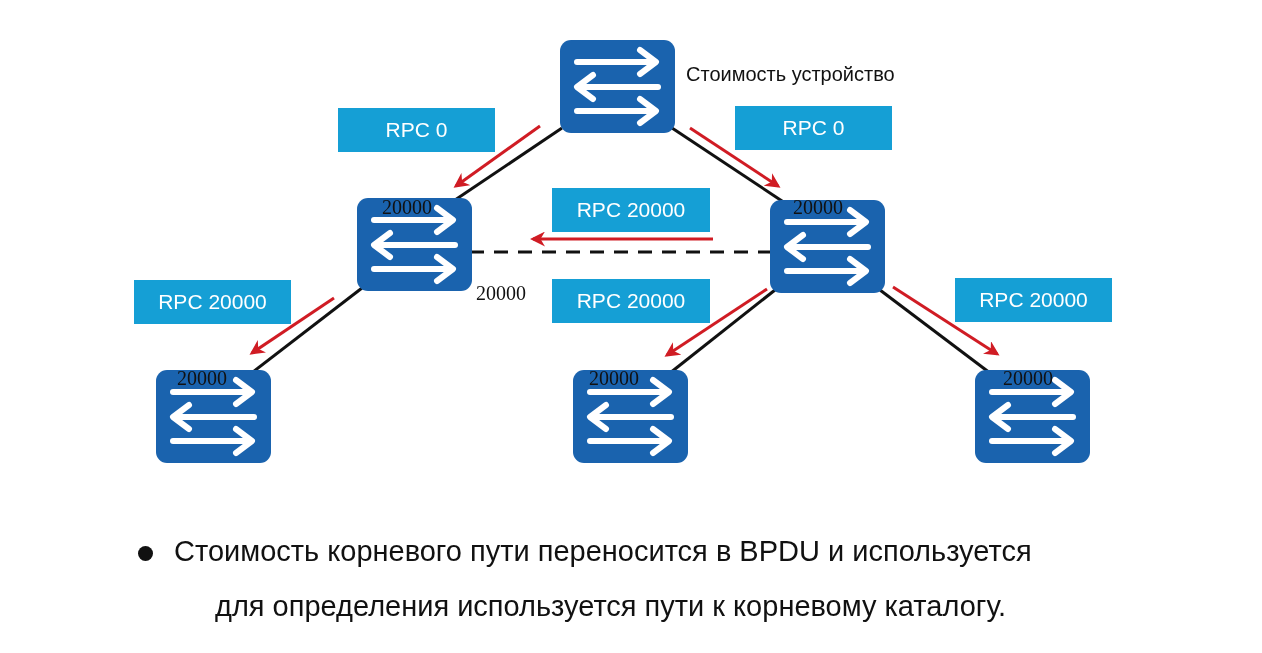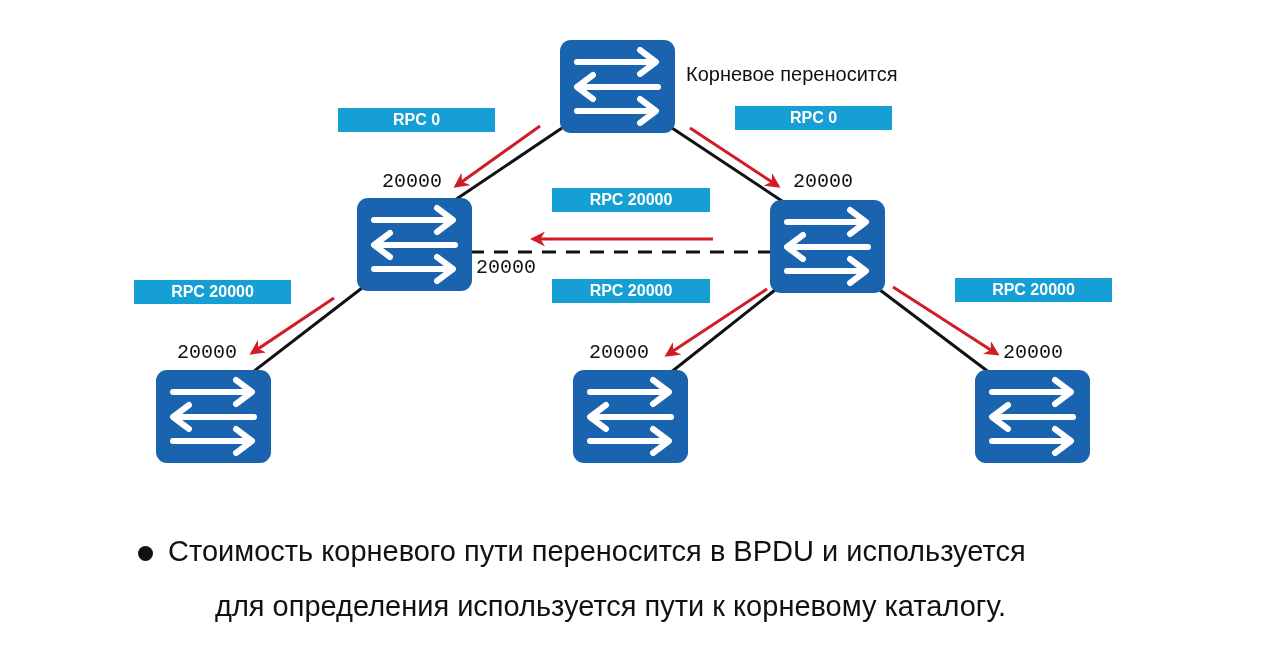--- a/index.html
+++ b/index.html
@@ -1,23 +1,23 @@
 <!DOCTYPE html>
 <html><head>
 <meta charset="utf-8">
 <style>
   html, body { margin: 0; padding: 0; background: #ffffff; }
   body { width: 1262px; height: 653px; position: relative; overflow: hidden;
          font-family: "Liberation Sans", sans-serif; }
   #diagram { position: absolute; left: 0; top: 0; width: 1262px; height: 653px; }
-  .rpc-label { position: absolute; height: 24px; background: #159fd5; color: #ffffff;
-               font-size: 16px; display: flex; align-items: center; justify-content: center;
-               font-family: "Liberation Sans", sans-serif; font-weight: bold; }
+  .rpc-label { position: absolute; height: 44px; background: #159fd5; color: #ffffff;
+               font-size: 21px; display: flex; align-items: center; justify-content: center;
+               font-family: "Liberation Sans", sans-serif; }
   .cost-label { position: absolute; font-size: 20px; color: #111; line-height: 20px;
-                font-family: Liberation Mono, monospace; }
+                font-family: Liberation Serif, serif; margin-top: 25px; }
   .root-caption { position: absolute; font-size: 20px; color: #111; left: 686px; top: 63px;
                   font-family: "Liberation Sans", sans-serif; }
   .bullet-text { position: absolute; font-size: 29px; color: #111;
                  font-family: "Liberation Sans", sans-serif; white-space: nowrap; }
   .bullet-dot { position: absolute; left: 138px; top: 546px; width: 15px; height: 15px;
                 border-radius: 50%; background: #111; }
 </style>
 </head>
 <body>
 
@@ -58,31 +58,31 @@
   </g>
 
   <use href="#switch-glyph" x="560" y="40"></use>
   <use href="#switch-glyph" x="357" y="198"></use>
   <use href="#switch-glyph" x="770" y="200"></use>
   <use href="#switch-glyph" x="156" y="370"></use>
   <use href="#switch-glyph" x="573" y="370"></use>
   <use href="#switch-glyph" x="975" y="370"></use>
 </svg>
 
-<div class="root-caption">Корневое переносится</div>
+<div class="root-caption">Стоимость устройство</div>
 
 <div class="rpc-label" style="left:338px; top:108px; width:157px;">RPC 0</div>
 <div class="rpc-label" style="left:735px; top:106px; width:157px;">RPC 0</div>
 <div class="rpc-label" style="left:552px; top:188px; width:158px;">RPC 20000</div>
 <div class="rpc-label" style="left:134px; top:280px; width:157px;">RPC 20000</div>
 <div class="rpc-label" style="left:552px; top:279px; width:158px;">RPC 20000</div>
 <div class="rpc-label" style="left:955px; top:278px; width:157px;">RPC 20000</div>
 
 <div class="cost-label" style="left:382px; top:172px;">20000</div>
 <div class="cost-label" style="left:793px; top:172px;">20000</div>
 <div class="cost-label" style="left:476px; top:258px;">20000</div>
 <div class="cost-label" style="left:177px; top:343px;">20000</div>
 <div class="cost-label" style="left:589px; top:343px;">20000</div>
 <div class="cost-label" style="left:1003px; top:343px;">20000</div>
 
 <div class="bullet-dot"></div>
-<div class="bullet-text" style="left:168px; top:535px;">Стоимость корневого пути переносится в BPDU и используется</div>
+<div class="bullet-text" style="left:174px; top:535px;">Стоимость корневого пути переносится в BPDU и используется</div>
 <div class="bullet-text" style="left:215px; top:590px;">для определения используется пути к корневому каталогу.</div>
 
 </body></html>

